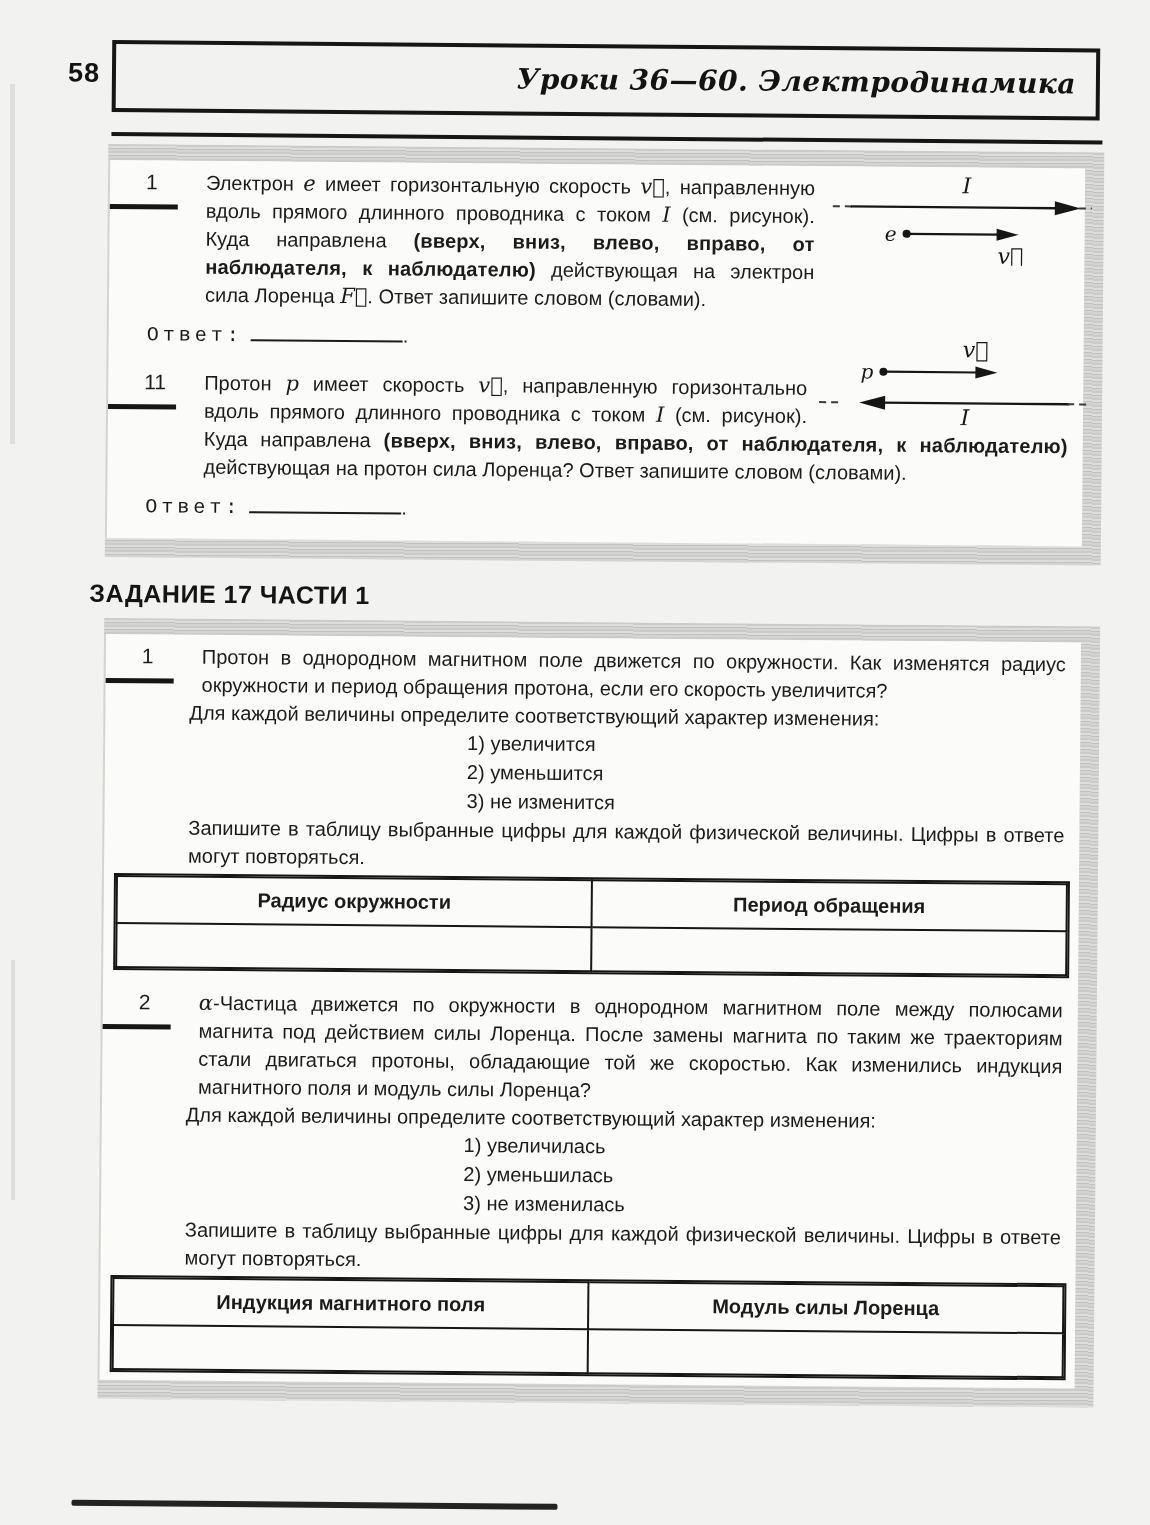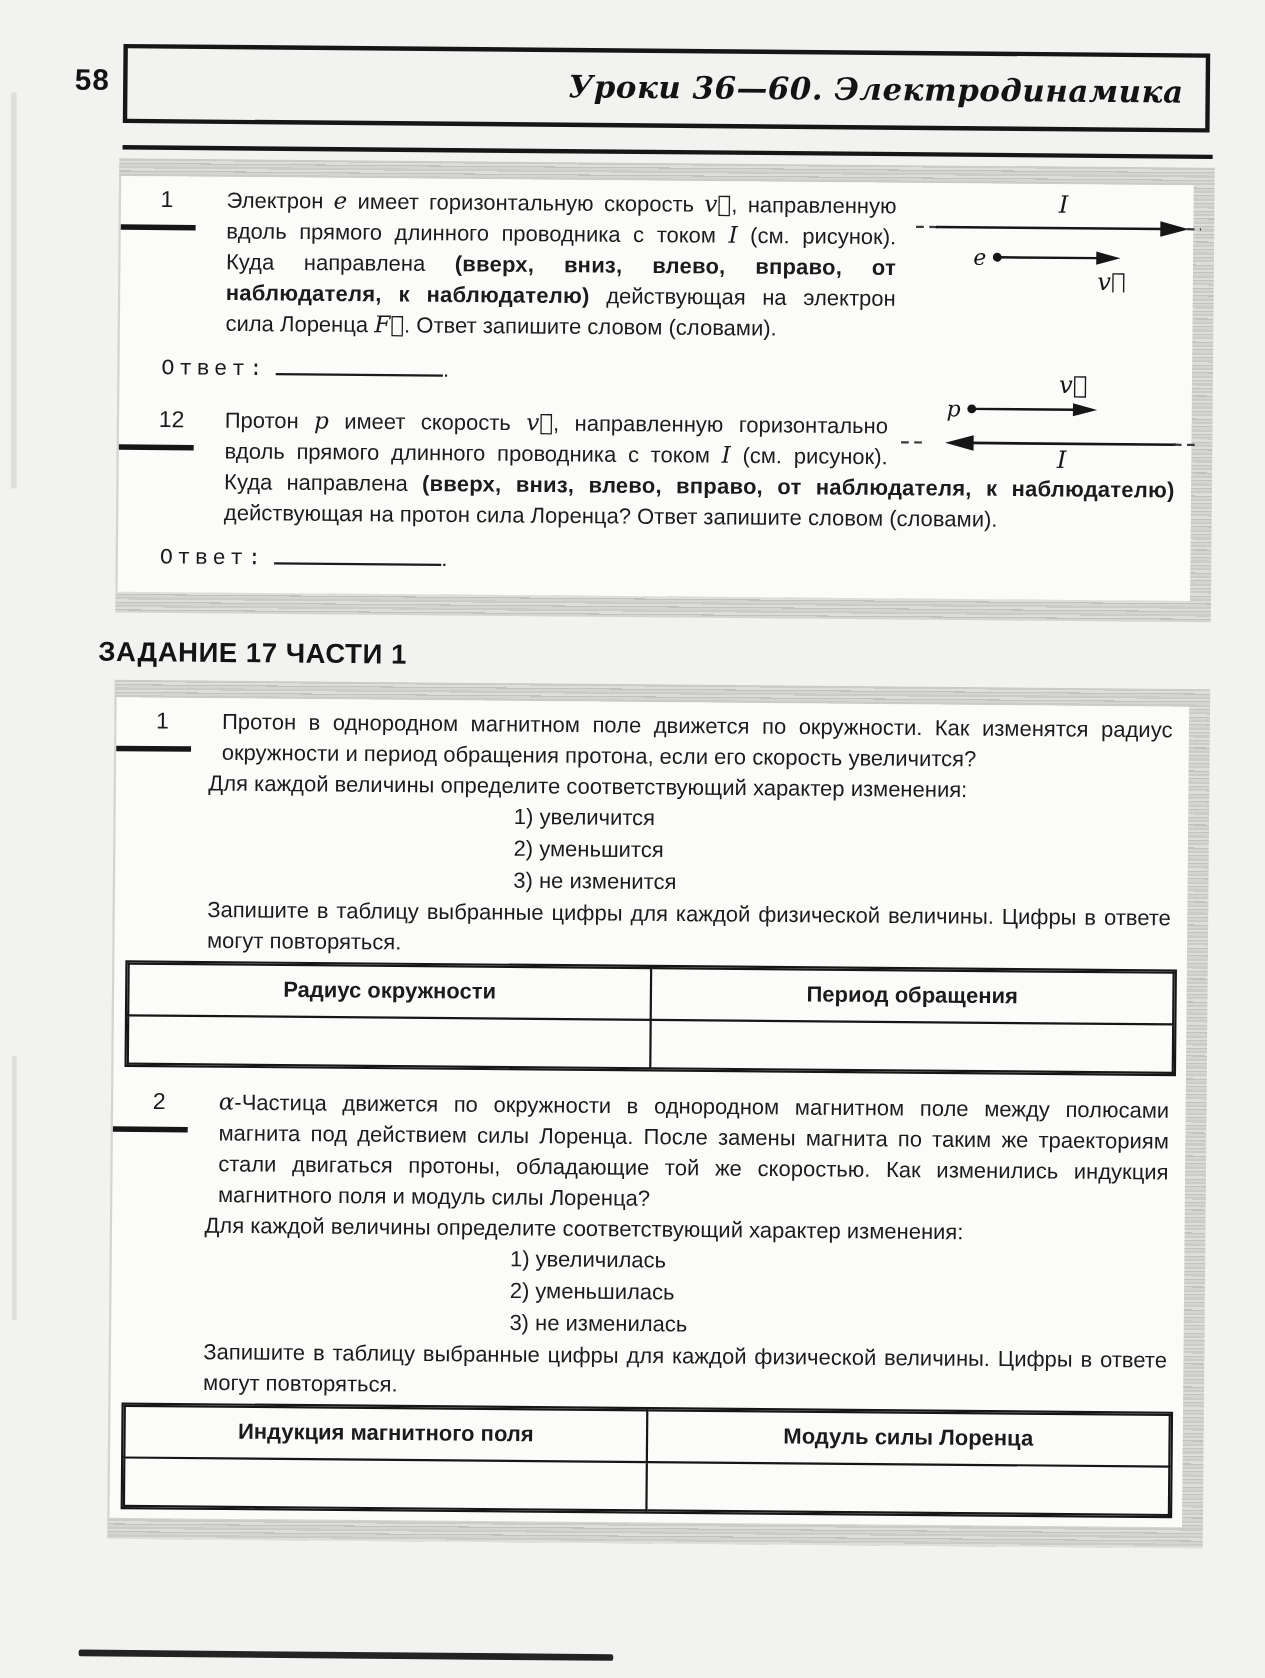--- a/index.html
+++ b/index.html
@@ -106,21 +106,21 @@
           <span>Электрон </span><span class="v">e</span><span> имеет горизонтальную скорость </span><span class="v">v⃗</span><span>, направленную вдоль прямого длинного проводника с током </span><span class="v">I</span><span> (см. рисунок). Куда направлена </span><span class="b">(вверх, вниз, влево, вправо, от наблюдателя, к наблюдателю)</span><span> действующая на электрон сила Лоренца </span><span class="v">F⃗</span><span>. Ответ запишите словом (словами).</span>
         </div>
       </div>
 
       <div class="answer">
         <span class="lbl">Ответ:</span><span class="blank"></span><span>.</span>
       </div>
 
       <div class="problem p-gap">
         <div class="pnum">
-          <span>12</span>
+          <span>11</span>
           <span class="bar"></span>
         </div>
         <div class="ptext">
           <span class="fig fig-11">
             <svg viewBox="0 0 275 84" width="275" height="84" xmlns="http://www.w3.org/2000/svg">
               <text class="figlbl" x="158" y="16" text-anchor="middle">v⃗</text>
               <text class="figlbl small" x="56" y="38" text-anchor="end">p</text>
               <circle class="head" cx="66" cy="31" r="4"></circle>
               <line class="thin" x1="66" y1="31" x2="160" y2="31"></line>
               <polygon class="head" points="158,25 180,31 158,37"></polygon>

